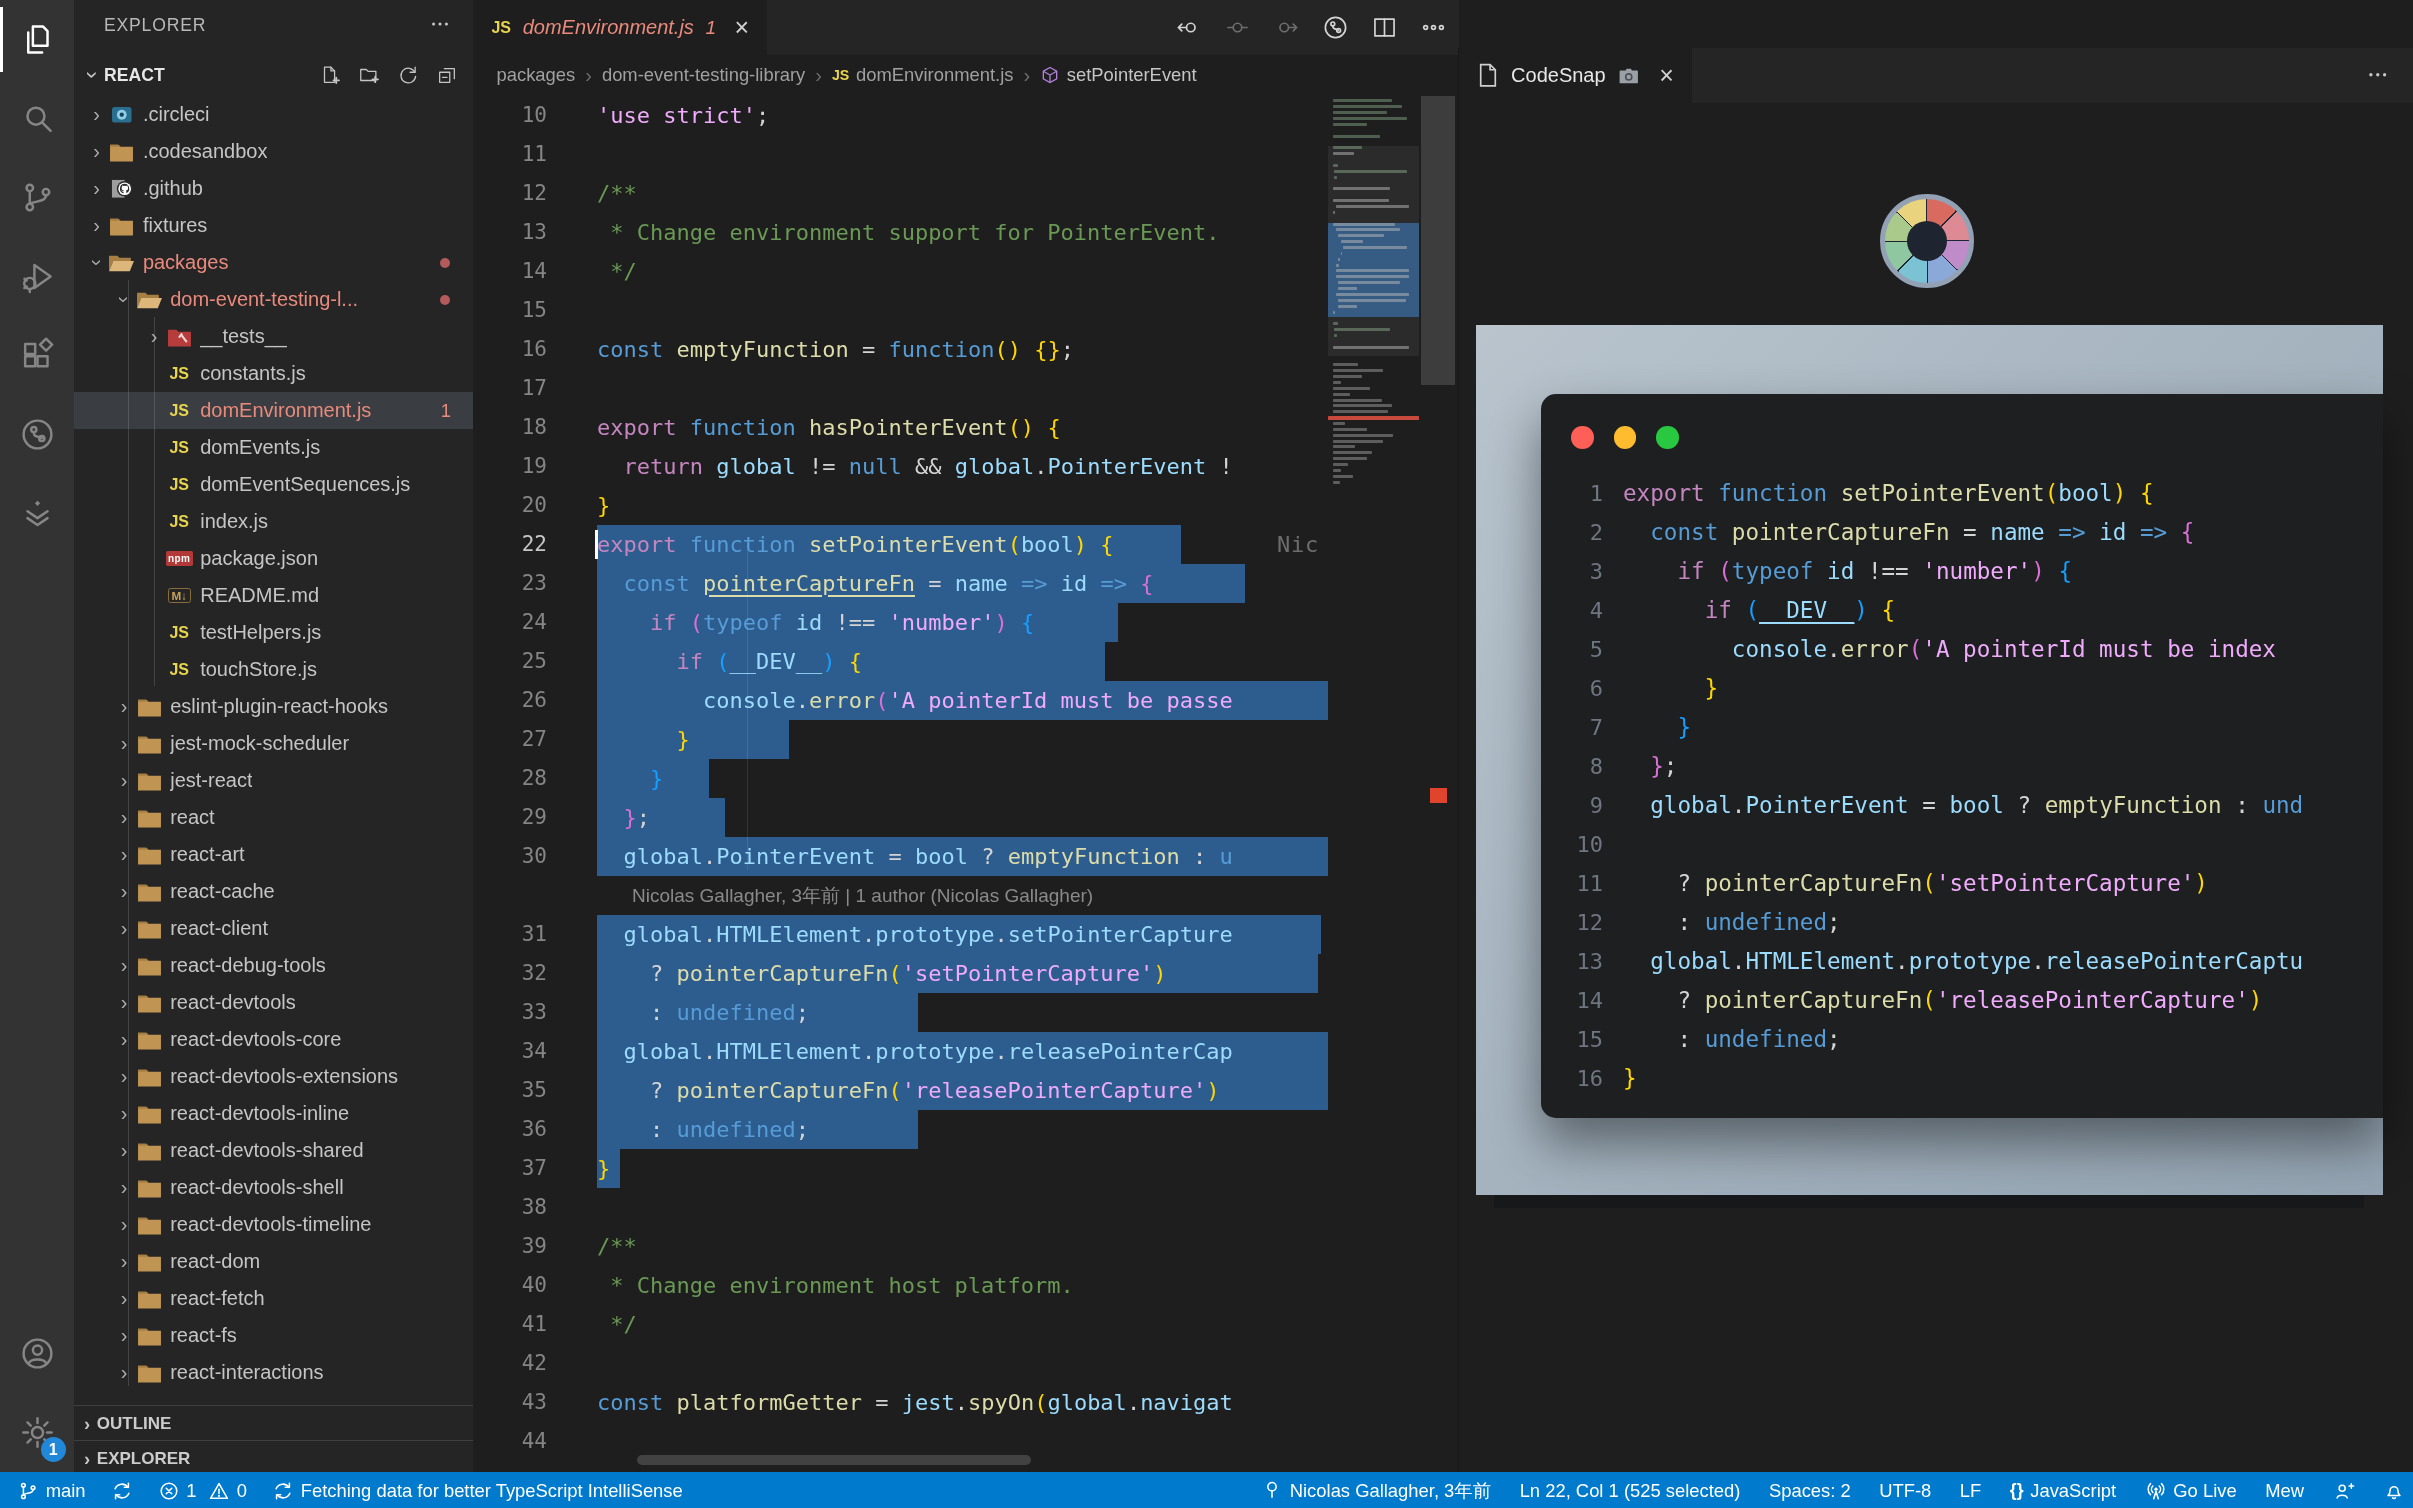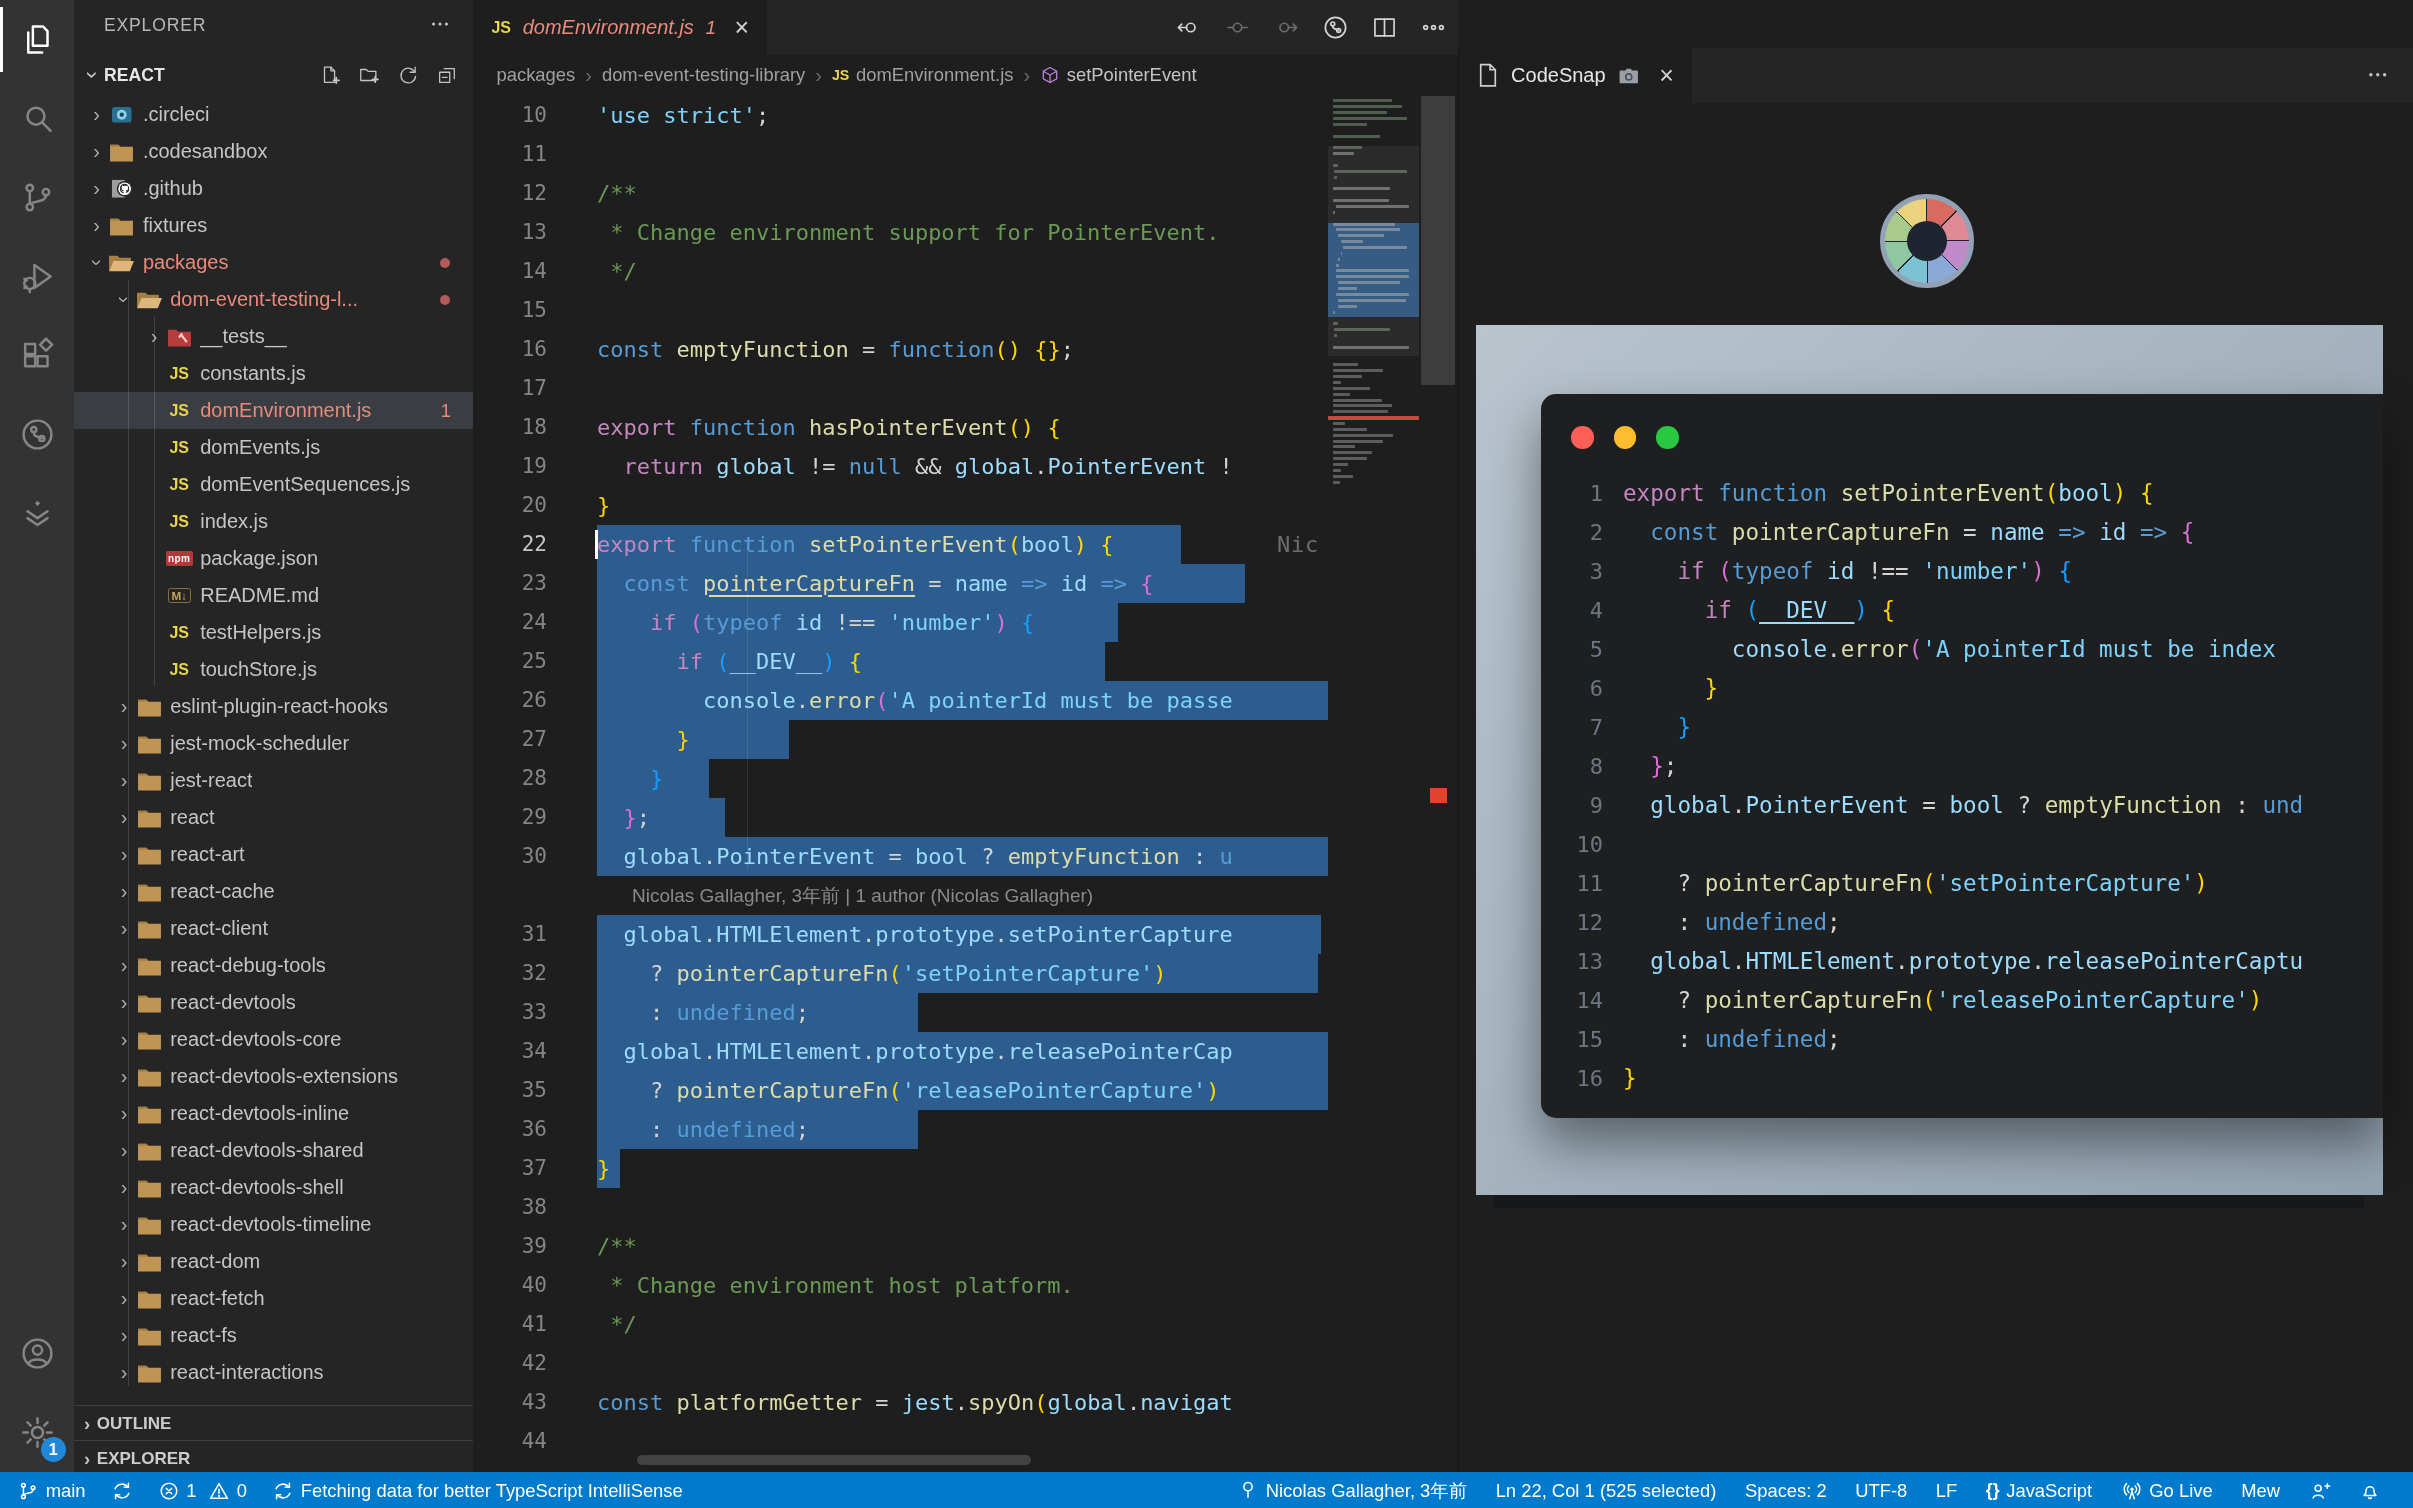--- a/index.html
+++ b/index.html
@@ -61,21 +61,21 @@
   .cline .lnum{width:74px;flex:0 0 74px;text-align:right;color:#858585;font-size:21px;}
   .cline .lnum.cur{color:#c6c6c6;}
   .cline .ltext{margin-left:50px;position:relative;}
   .cline .selwrap{background:#2d5c8e;display:inline-block;}
   .blamerow{height:39px;line-height:39px;color:#8a8a8a;font-size:19px;padding-left:159px;font-family:"Liberation Sans",sans-serif;white-space:nowrap;}
   .ghost{position:absolute;left:680px;top:0;color:#6d6d6d;letter-spacing:0.8px;}
   .cursorbar{position:absolute;left:-1.7px;top:5px;width:2.5px;height:28.5px;background:#fff;}
   .bulb{position:absolute;left:124px;top:4.2px;}
   .iguide{position:absolute;width:0.8px;background:rgba(255,255,255,0.10);}
   .tok-p{color:#C586C0}.tok-b{color:#569CD6}.tok-f{color:#DCDCAA}.tok-v{color:#9CDCFE}
-  .tok-s{color:#7dd3fc}.tok-c{color:#6A9955}.tok-o{color:#D4D4D4}
+  .tok-s{color:#f0abfc}.tok-c{color:#6A9955}.tok-o{color:#D4D4D4}
   .tok-g1{color:#FFD700}.tok-g2{color:#DA70D6}.tok-g3{color:#179FFF}
   .tok-u{text-decoration:underline;text-underline-offset:4.2px;}
   .minimap{position:absolute;left:855px;top:96px;width:91px;height:1376px;background:#1e1e1e;cursor:pointer;}
   .mmbar{position:absolute;height:2.5px;border-radius:0.8px;}
   .mmview{position:absolute;left:0;width:91px;background:rgba(255,255,255,0.06);}
   .ruler{position:absolute;left:945px;top:96px;width:40px;height:1376px;}
   .rthumb{position:absolute;left:3.4px;width:34px;background:rgba(121,121,121,0.35);}
   .rmark{position:absolute;left:11.7px;width:17px;height:15px;background:#e0442c;}
   .hscroll{position:absolute;left:164px;bottom:6.7px;width:394px;height:10px;border-radius:5px;background:rgba(121,121,121,0.4);}
   
@@ -100,21 +100,21 @@
   .snapcode{position:absolute;left:0;top:80px;width:100%;font-family:"DejaVu Sans Mono",monospace;font-size:22.6px;}
   .sline{height:39px;line-height:39px;white-space:pre;display:flex;}
   .sline .lnum{width:62px;flex:0 0 62px;text-align:right;color:#6e7681;font-size:22px;}
   .sline .ltext{margin-left:20px;}
   .pshadow{position:absolute;left:35px;top:1147px;width:870px;height:13.4px;background:#161819;}
   .watermark{position:absolute;right:30px;top:1443px;font-size:18.4px;color:rgba(190,190,190,0.55);}
   
   .statusbar{position:absolute;left:0;top:1472px;width:2413px;height:37px;background:#007acc;color:#ffffff;
              display:flex;align-items:center;font-size:18.4px;z-index:9;}
   .sb-left{display:flex;align-items:center;gap:25px;padding-left:17px;}
-  .sb-right{margin-left:auto;display:flex;align-items:center;gap:28.5px;padding-right:32px;}
+  .sb-right{margin-left:auto;display:flex;align-items:center;gap:28.5px;padding-right:8px;}
   .sitem{display:flex;align-items:flex-start;gap:6.7px;cursor:pointer;white-space:nowrap;}
 </style>
 </head>
 <body>
 
 <div class="root">
 
   <div class="activitybar">
     <div class="ab-col" id="ab-top">
         <div class="ab-item active">

